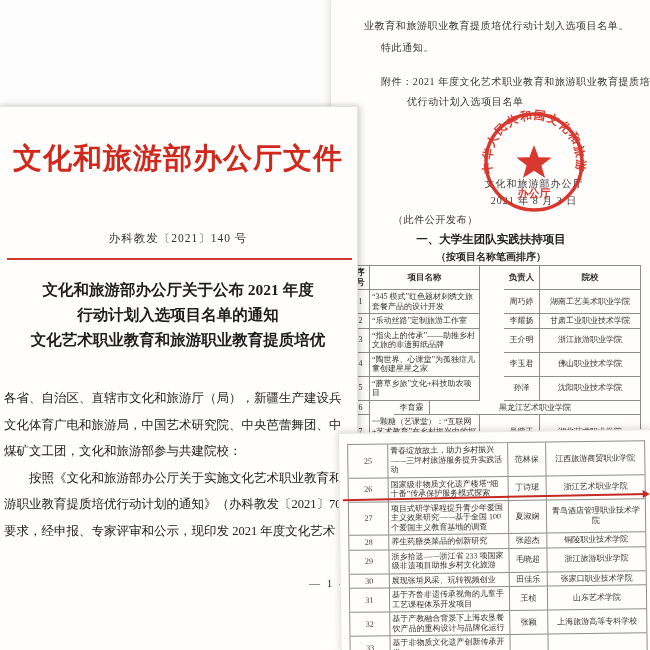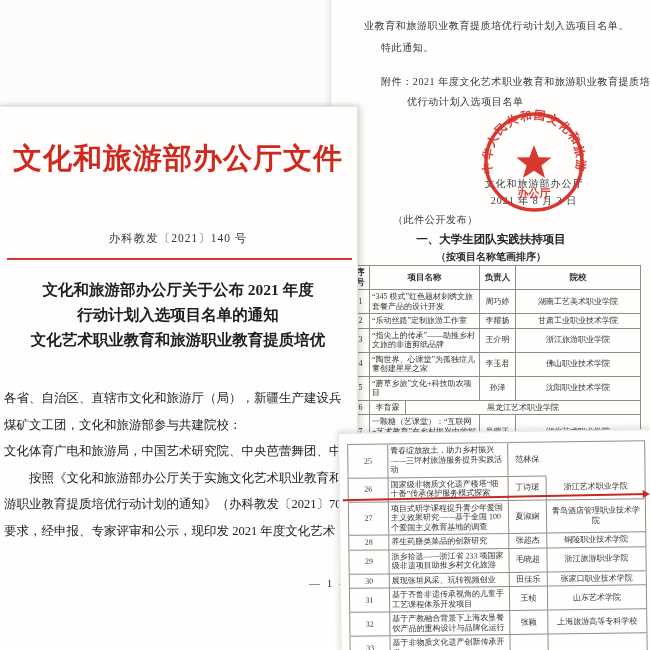--- a/index.html
+++ b/index.html
@@ -33,21 +33,21 @@
   .trow,.thead{display:flex;}
   .tcell{border-right:1px solid #8f8d8a;border-bottom:1px solid #8f8d8a;box-sizing:border-box;
     font-size:8px;line-height:9.5px;padding:2px 2px;color:#333;
     display:flex;align-items:center;justify-content:center;text-align:center;}
   .tcell:last-child{border-right:none;}
   .thead .tcell{font-size:8.5px;font-weight:bold;min-height:14px;}
   .c-project{justify-content:flex-start;text-align:left;}
   #rt-table{left:20px;top:268px;width:290px;}
   #rt-table .c-no{width:18px;flex:none;}
   #rt-table .c-project{width:110px;flex:none;}
-  #rt-table .c-leader{width:36px;flex:none;}
+  #rt-table .c-leader{width:36px;flex:none;margin-left:24px;}
   #rt-table .c-school{flex:1;}
   #rt-table .trow:last-child{max-height:9px;overflow:hidden;}
   #rt-table .trow:last-child .tcell{border-bottom:none;}
 
   
   #page-left{left:-2px;top:106px;width:360px;height:546px;z-index:3;
     box-shadow:3px 0 7px rgba(0,0,0,.14), 0 -1px 4px rgba(0,0,0,.08);}
   #red-header{position:absolute;top:32px;left:0;width:100%;text-align:center;
     font-size:29px;font-weight:bold;color:#d0281c;letter-spacing:1px;white-space:nowrap;}
   #doc-number{position:absolute;top:124px;left:0;width:100%;text-align:center;font-size:11.5px;color:#333;letter-spacing:1px;}
@@ -164,35 +164,36 @@
   <div id="red-header">文化和旅游部办公厅文件</div>
   <div id="doc-number">办科教发〔2021〕140 号</div>
   <div id="red-rule"></div>
   <div id="doc-title">
     <div class="tline">文化和旅游部办公厅关于公布 2021 年度</div>
     <div class="tline">行动计划入选项目名单的通知</div>
     <div class="tline">文化艺术职业教育和旅游职业教育提质培优</div>
   </div>
   <div id="doc-body">
     <div class="bline">各省、自治区、直辖市文化和旅游厅（局），新疆生产建设兵</div>
+    <div class="bline">文化体育广电和旅游局，中国艺术研究院、中央芭蕾舞团、中</div>
     <div class="bline">煤矿文工团，文化和旅游部参与共建院校：</div>
-    <div class="bline">文化体育广电和旅游局，中国艺术研究院、中央芭蕾舞团、中</div>
     <div class="bline indent">按照《文化和旅游部办公厅关于实施文化艺术职业教育和</div>
     <div class="bline">游职业教育提质培优行动计划的通知》（办科教发〔2021〕70 号</div>
     <div class="bline">要求，经申报、专家评审和公示，现印发 2021 年度文化艺术</div>
   </div>
   <div id="page-num">— 1 —</div>
 </div>
 
 <div class="page" id="page-bottom-right">
   <div class="dtable" id="rb-table">
       <div class="trow">
         <div class="tcell c-no">25</div>
         <div class="tcell c-project">青春绽放故土，助力乡村振兴——三坪村旅游服务提升实践活动</div>
         <div class="tcell c-leader">范林保</div>
+        <div class="tcell c-school">江西旅游商贸职业学院</div>
       </div>
       <div class="trow">
         <div class="tcell c-no">26</div>
         <div class="tcell c-project">国家级非物质文化遗产楼塔“细十番”传承保护服务模式探索</div>
         <div class="tcell c-leader">丁诗珺</div>
         <div class="tcell c-school">浙江艺术职业学院</div>
       </div>
       <div class="trow">
         <div class="tcell c-no">27</div>
         <div class="tcell c-project">项目式研学课程提升青少年爱国主义效果研究——基于全国 100 个爱国主义教育基地的调查</div>

